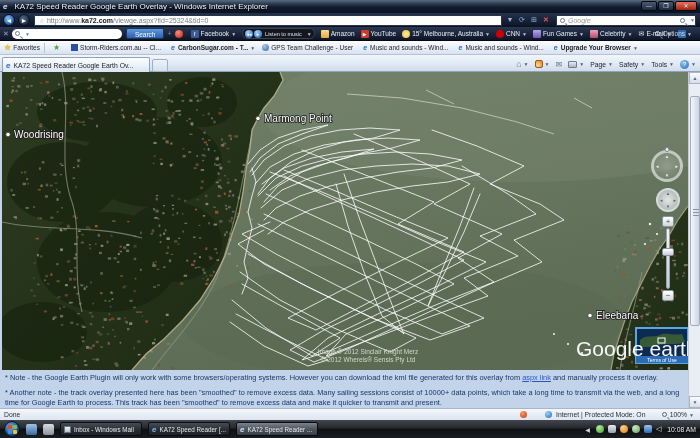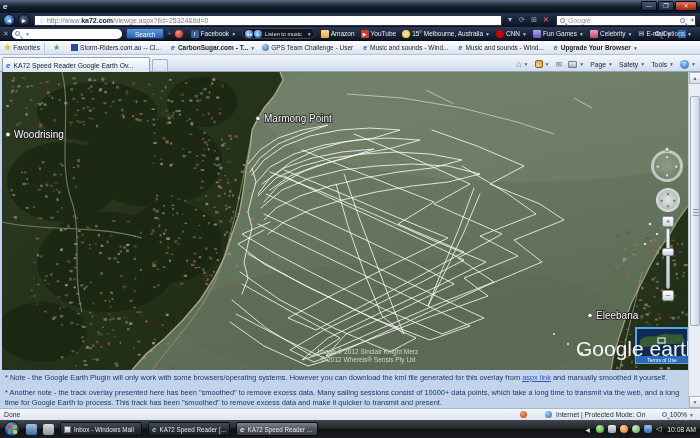--- a/index.html
+++ b/index.html
@@ -147,20 +147,21 @@
   .tray { position:absolute; right:4px; display:flex; align-items:center; color:#e8ecf2; font-size:6.8px; }
   .tray .ti { width:8px; height:8px; border-radius:2px; margin-left:4px; }
   .tray .chv { font-size:6px; color:#cfd6dd; margin-right:2px; }
   .clock { margin-left:6px; text-shadow:0 1px 1px #000; }
 </style>
 </head>
 <body>
 
 <div class="abs titlebar">
   <span class="ie-e">e</span>
+  <span class="ttl">KA72 Speed Reader Google Earth Overlay - Windows Internet Explorer</span>
   <div class="winbtns">
     <div class="winbtn">—</div>
     <div class="winbtn">❐</div>
     <div class="winbtn close">✕</div>
   </div>
 </div>
 
 <div class="abs addrrow">
   <div class="navcirc back">◄</div>
   <div class="navcirc fwd">►</div>
@@ -1086,21 +1087,21 @@
 
   <div class="scrollbar">
     <div class="sb-btn" style="top:0">▲</div>
     <div class="sb-thumb">
         <div class="sb-grip"></div>
       </div>
     <div class="sb-btn" style="bottom:0">▼</div>
   </div>
 
   <div class="notes">
-    <p><span>* Note - the Google Earth Plugin will only work with some browsers/operating systems. However you can download the kml file generated for this overlay from </span><a href="#">aspx link</a><span> and manually smoothed it yourself.</span></p>
+    <p><span>* Note - the Google Earth Plugin will only work with some browsers/operating systems. However you can download the kml file generated for this overlay from </span><a href="#">aspx link</a><span> and manually process it overlay.</span></p>
     <p>* Another note - the track overlay presented here has been "smoothed" to remove excess data. Many sailing sessions consist of 10000+ data points, which take a long time to transmit via the web, and a long time for Google Earth to process. This track has been "smoothed" to remove excess data and make it quicker to transmit and present.</p>
   </div>
 </div>
 
 <div class="abs statusbar">
   <span class="sb-done">Done</span>
   <span class="sb-badge"></span>
   <span class="sb-globe"></span>
   <span class="sb-zone">Internet | Protected Mode: On</span>
   <span class="sb-zoomgrp">

